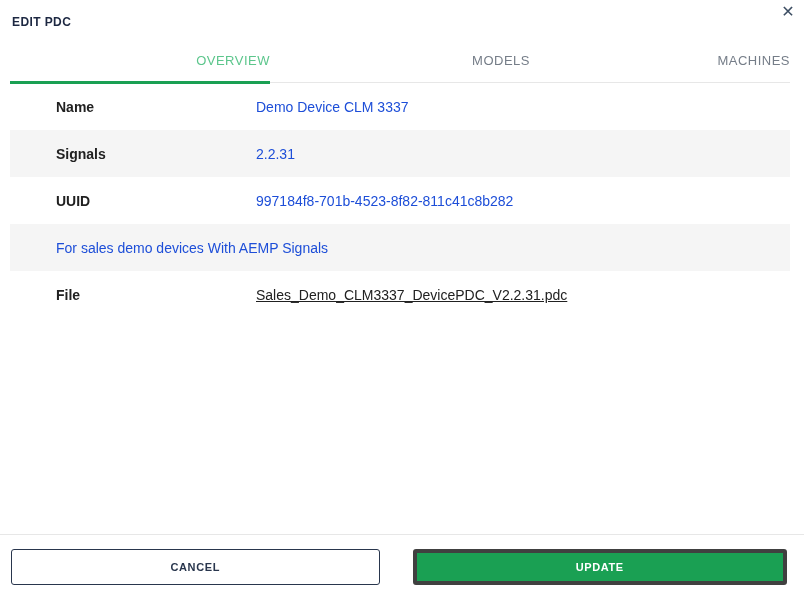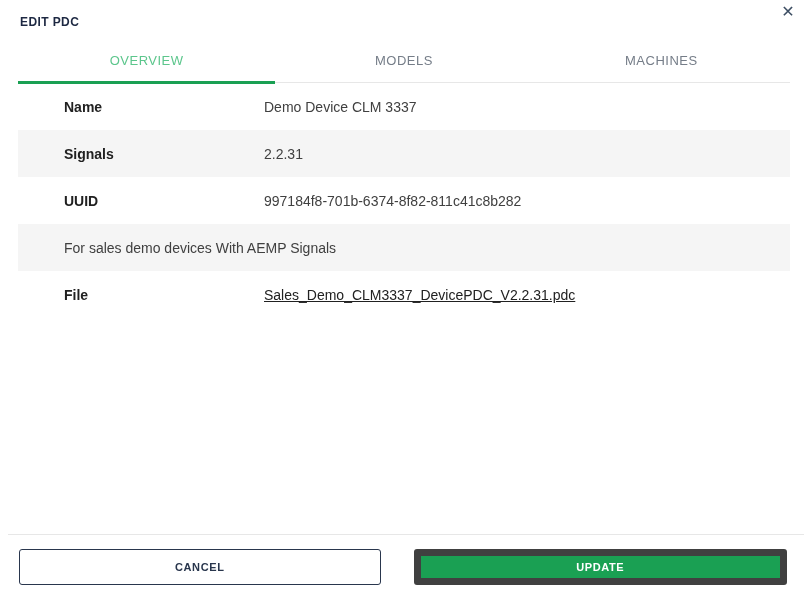--- a/index.html
+++ b/index.html
@@ -7,21 +7,20 @@
     width: 804px; height: 602px;
     background: #ffffff;
     font-family: "Liberation Sans", sans-serif;
     overflow: hidden;
   }
   .dialog {
     position: relative;
     width: 804px; height: 602px;
     display: flex; flex-direction: column;
     background: #fff;
-    padding-left: 8px;
   }
   
   .dialog-header {
     padding: 12px 12px 0 12px;
     height: 26px;
   }
   .dialog-title {
     font-size: 12px;
     font-weight: bold;
     letter-spacing: 0.4px;
@@ -38,21 +37,21 @@
     text-align: center;
   }
   
   .tabs {
     display: flex;
     margin: 19px 14px 0 10px;
     border-bottom: 1px solid #e7e7e7;
   }
   .tab {
     flex: 1;
-    text-align: center;
+    text-align: right;
     padding: 8px 0 14px 0;
     font-size: 13px;
     letter-spacing: 0.5px;
     color: #757d88;
     cursor: pointer;
     position: relative;
   }
   .tab.active { color: #5cc68c; }
   .tab.active::after {
     content: "";
@@ -72,21 +71,21 @@
   .row:nth-child(even) { background: #f5f5f5; }
   .row-label {
     width: 200px;
     flex: 0 0 200px;
     font-size: 14px;
     font-weight: bold;
     color: #212121;
   }
   .row-value {
     font-size: 14px;
-    color: #404040;
+    color: #1d4ed8;
   }
   a.row-value {
     color: #212121;
     text-decoration: underline;
     cursor: pointer;
   }
   .spacer { flex: 1; }
   
   .footer {
     border-top: 1px solid #e7e7e7;
@@ -108,21 +107,21 @@
     border-radius: 3px;
     cursor: pointer;
   }
   .btn-cancel {
     background: #ffffff;
     border: 1px solid #29364d;
     color: #29364d;
   }
   .btn-update {
     background: #1aa053;
-    border: 7px solid #404040;
+    border: 4px solid #404040;
     color: #ffffff;
   }
 </style>
 </head>
 <body>
 
 <div class="dialog">
 
   <div class="dialog-header">
     <span class="dialog-title">EDIT PDC</span>
@@ -140,21 +139,21 @@
       <div class="row">
         <span class="row-label">Name</span>
         <span class="row-value">Demo Device CLM 3337</span>
       </div>
       <div class="row">
         <span class="row-label">Signals</span>
         <span class="row-value">2.2.31</span>
       </div>
       <div class="row">
         <span class="row-label">UUID</span>
-        <span class="row-value">997184f8-701b-6374-8f82-811c41c8b282</span>
+        <span class="row-value">997184f8-701b-4523-8f82-811c41c8b282</span>
       </div>
       <div class="row">
         <span class="row-value">For sales demo devices With AEMP Signals</span>
       </div>
       <div class="row">
         <span class="row-label">File</span>
         <a href="#" class="row-value">Sales_Demo_CLM3337_DevicePDC_V2.2.31.pdc</a>
       </div>
     </div>
 

